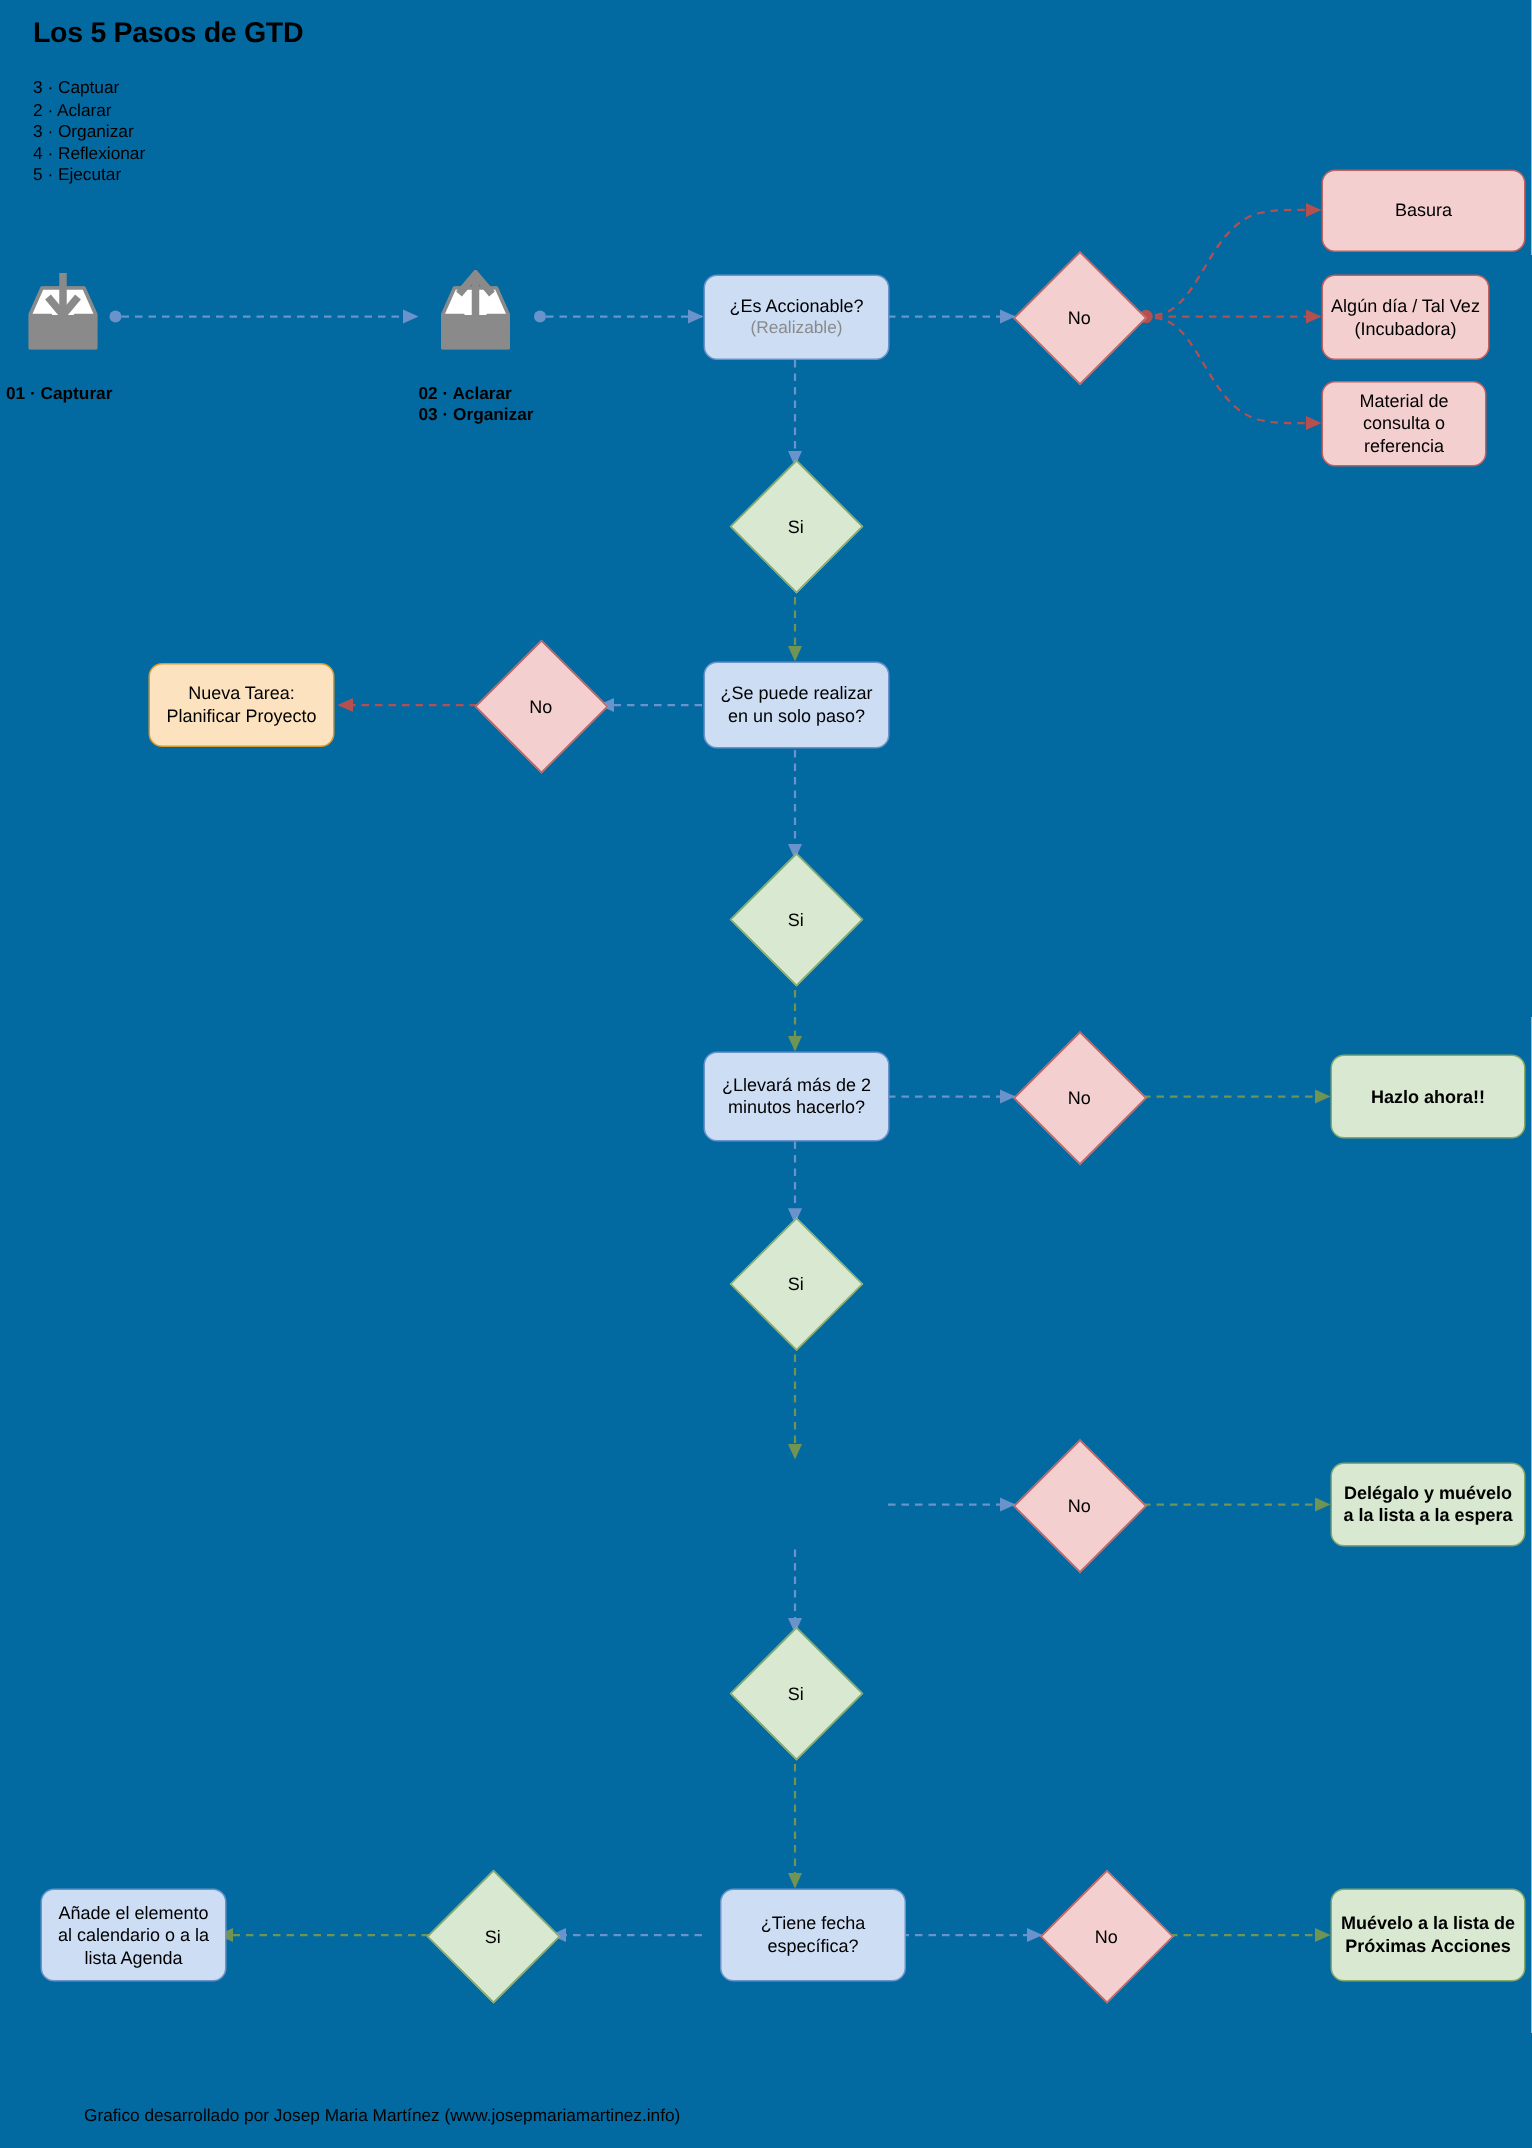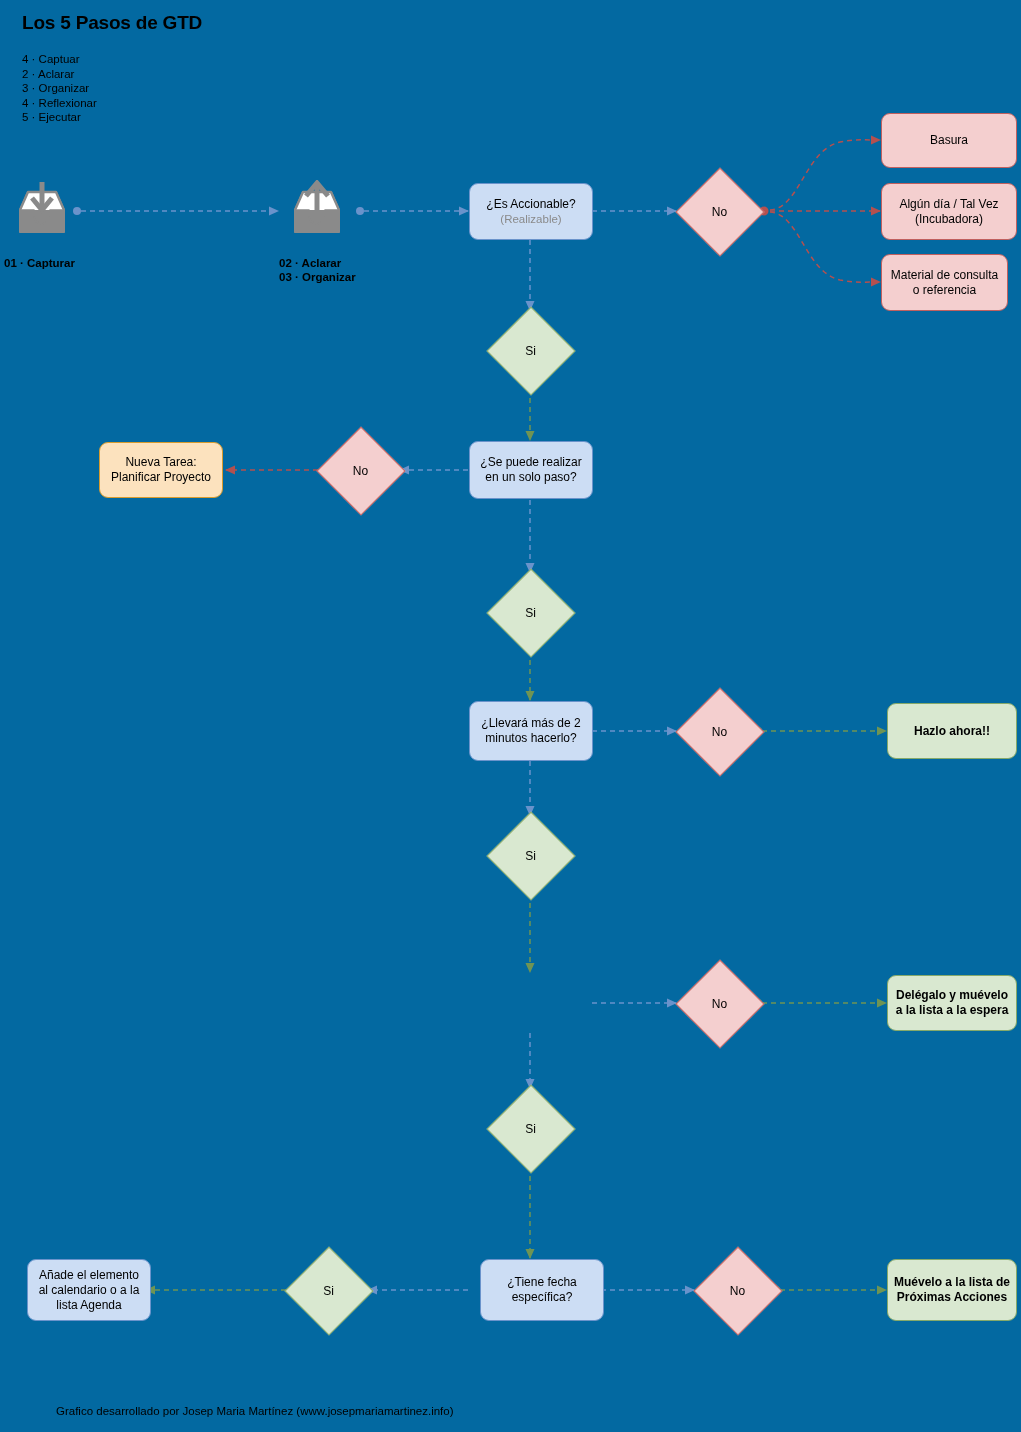--- a/index.html
+++ b/index.html
@@ -135,21 +135,21 @@
   }
 </style>
 </head>
 <body>
 
 <div id="canvas">
 
   <div class="page-title">Los 5 Pasos de GTD</div>
 
   <div class="steps-list">
-    <div>4 · Captuar</div>
+    <div>3 · Captuar</div>
     <div>2 · Aclarar</div>
     <div>3 · Organizar</div>
     <div>4 · Reflexionar</div>
     <div>5 · Ejecutar</div>
   </div>
 
   <svg id="edges" viewBox="0 0 1021 1432" width="1021" height="1432">
     <defs>
       <marker id="ah-blue" viewBox="0 0 10 10" refX="9" refY="5" markerWidth="7" markerHeight="7" orient="auto-start-reverse">
         <path d="M0,0.5 L10,5 L0,9.5 z" fill="#6a93cb"></path>
@@ -308,25 +308,25 @@
 
   <div class="diamond green" style="left:284px; top:1246px; width:89px; height:89px;">
     <div class="dshape"></div>
     <div class="dlbl">Si</div>
   </div>
 
   <div class="node box red" style="left:881px; top:113px; width:136px; height:55px;">
     <div class="lbl">Basura</div>
   </div>
 
-  <div class="node box red" style="left:881px; top:183px; width:136px; height:57px;">
+  <div class="node box red" style="left:881px; top:183px; width:112px; height:57px;">
     <div class="lbl">Algún día / Tal Vez (Incubadora)</div>
   </div>
 
-  <div class="node box red" style="left:881px; top:254px; width:127px; height:57px;">
+  <div class="node box red" style="left:881px; top:254px; width:110px; height:57px;">
     <div class="lbl">Material de consulta o referencia</div>
   </div>
 
   <div class="node box orange" style="left:99px; top:442px; width:124px; height:56px;">
     <div class="lbl">Nueva Tarea: Planificar Proyecto</div>
   </div>
 
   <div class="node box green bold" style="left:887px; top:703px; width:130px; height:56px;">
     <div class="lbl">Hazlo ahora!!</div>
   </div>

